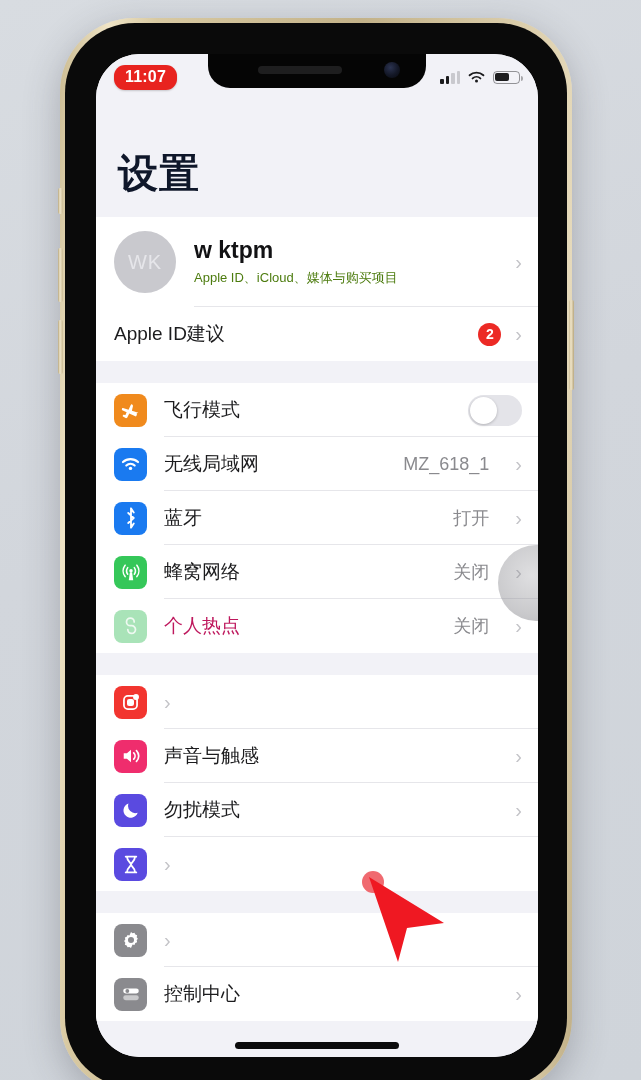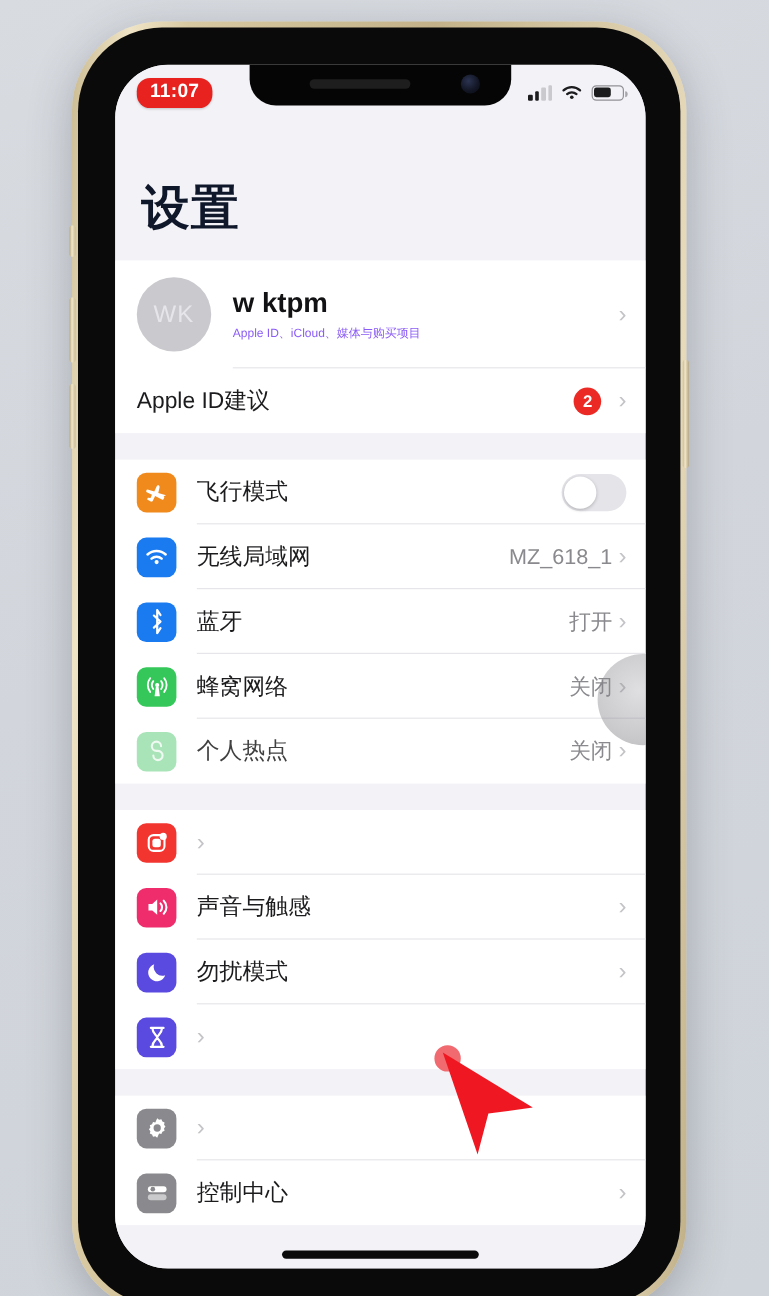--- a/index.html
+++ b/index.html
@@ -196,26 +196,26 @@
     margin-right: 17px;
   }
   .icon-box svg { display: block; }
 
   .row-label {
     font-size: 19px;
     color: #1c1c1e;
     flex: 1 1 auto;
     white-space: nowrap;
   }
-  .row-label.dim { color: #404040; }
+  .row-label.dim { color: #be185d; }
 
   .row-value {
     font-size: 18px;
     color: #8a8a8e;
-    margin-right: 5px;
+    margin-right: 26px;
     white-space: nowrap;
   }
   .chevron {
     color: #c4c4c8;
     font-size: 20px;
     line-height: 1;
     font-weight: normal;
     flex: 0 0 auto;
   }
 
@@ -242,22 +242,22 @@
     margin-right: 18px;
   }
   .acct-texts { flex: 1 1 auto; min-width: 0; }
   .acct-name {
     font-size: 23px;
     font-weight: bold;
     color: #121214;
     margin-bottom: 5px;
   }
   .acct-sub {
-    font-size: 10px;
-    color: #8b5cf6;
+    font-size: 13px;
+    color: #4d7c0f;
     white-space: nowrap;
   }
   .acct-row .sep {
     position: absolute;
     left: 98px; right: 0; bottom: 0;
     height: 1px;
     background: #e6e6ea;
   }
 
   .badge {

